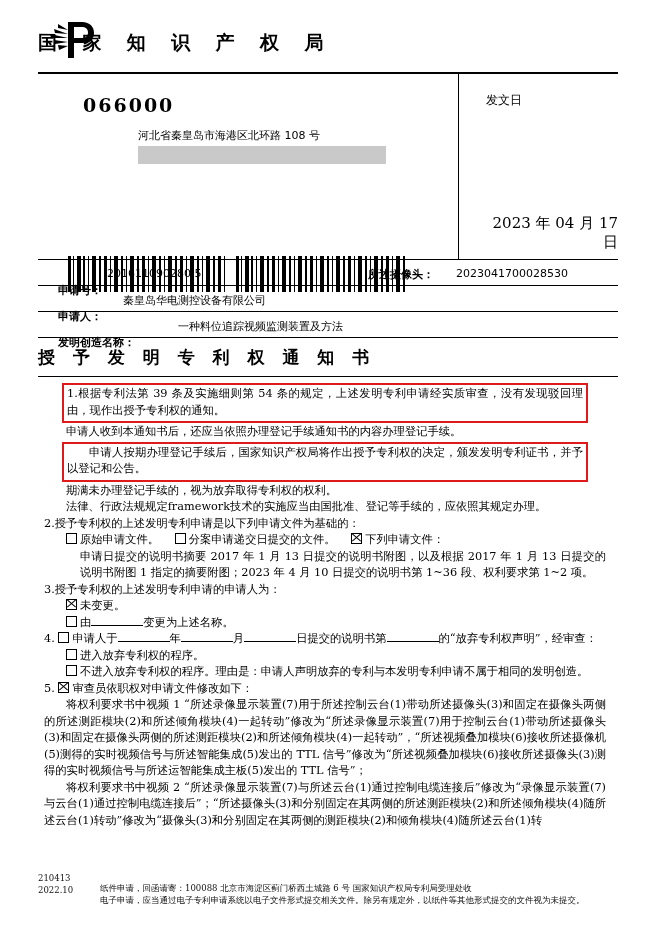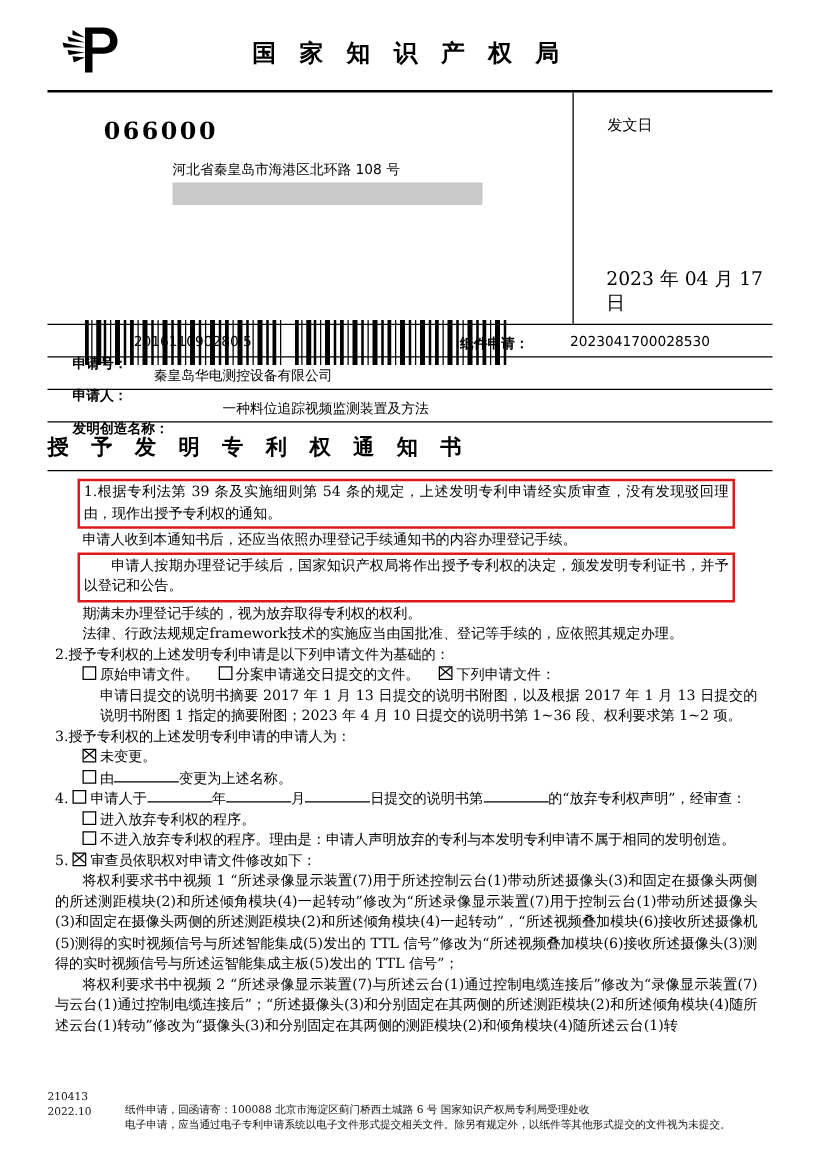--- a/index.html
+++ b/index.html
@@ -33,37 +33,38 @@
     height: 48px;
   }
   .logo {
     position: absolute;
     left: 0;
     top: 2px;
     width: 66px;
     height: 40px;
   }
   .org-title {
-    text-align: center;
-    font-family: Liberation Serif, serif;
+    text-align: left;
+    font-family: Liberation Mono, monospace;
     font-size: 19px;
     font-weight: bold;
     letter-spacing: 7px;
     padding-top: 12px;
   }
   .rule-thick {
     border-top: 2px solid #000;
     margin-top: 6px;
   }
 
   
   .topbox {
     position: relative;
     border-bottom: 1px solid #000;
     height: 185px;
+    text-align: right;
   }
   .topbox .divider {
     position: absolute;
     left: 420px;
     top: 0;
     bottom: 0;
     width: 1px;
     background: #000;
   }
   .zip {
@@ -304,21 +305,21 @@
           </g>
         </svg>
       </div>
       <div class="send-label">发文日</div>
       <div class="send-date">2023 年 04 月 17 日</div>
     </div>
 
     <div class="field-row">
       <span class="lab">申请号：</span>
       <span class="val v1">201611090280.5</span>
-      <span class="lab2">纸件申请：</span>
+      <span class="lab2">所述摄像头：</span>
       <span class="val v2">2023041700028530</span>
     </div>
     <div class="field-row">
       <span class="lab">申请人：</span>
       <span class="val v3" style="left:85px">秦皇岛华电测控设备有限公司</span>
     </div>
     <div class="field-row">
       <span class="lab">发明创造名称：</span>
       <span class="val v4">一种料位追踪视频监测装置及方法</span>
     </div>

